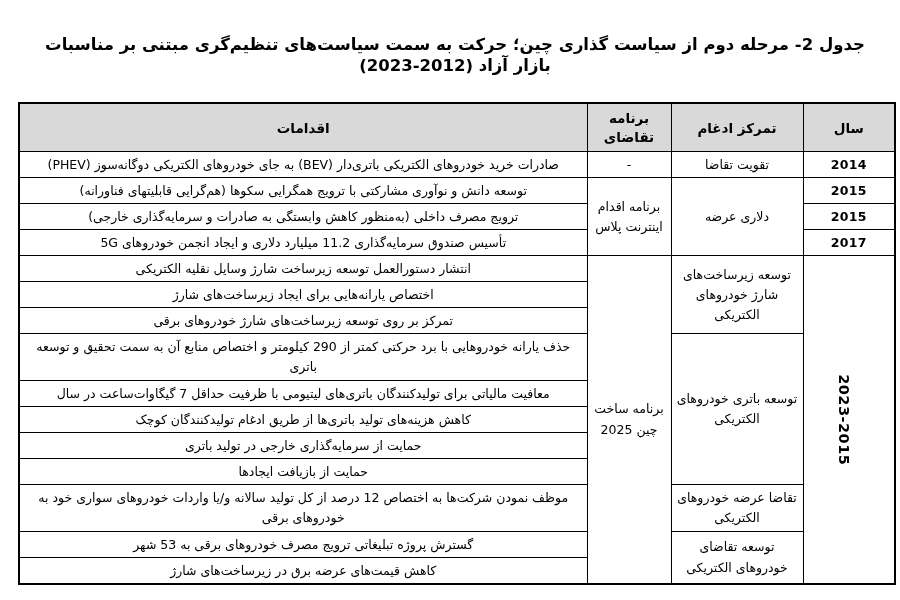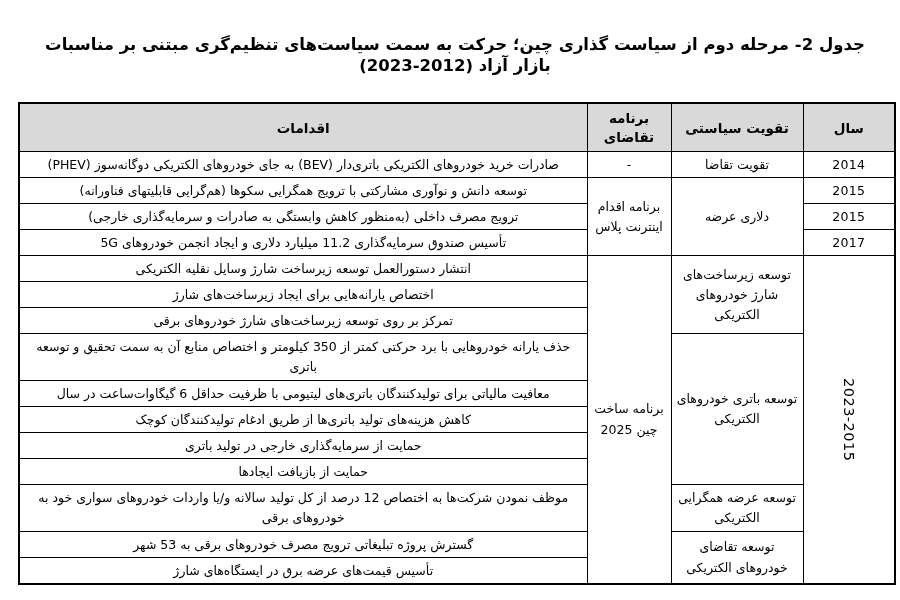--- a/index.html
+++ b/index.html
@@ -42,21 +42,21 @@
     font-weight: bold;
     font-size: 13.5px;
     line-height: 1.35;
   }
   .policy-table tbody td {
     font-size: 12.5px;
     line-height: 1.62;
   }
   tr.r-n { height: 26px; }
   tr.r-tall { height: 47px; }
-  td.year-cell { font-size: 15px; letter-spacing: 0.3px; }
+  td.year-cell { font-size: 15px; letter-spacing: 0.3px; font-weight: bold; }
   td.focus-cell, td.program-cell { font-size: 12.5px; line-height: 1.75; }
   .rot {
     display: inline-block;
     transform: rotate(90deg);
     white-space: nowrap;
     font-size: 14.5px;
     letter-spacing: 0.5px;
   }
 </style>
 </head>
@@ -69,21 +69,21 @@
   <table class="policy-table">
     <colgroup>
       <col style="width:92px">
       <col style="width:132px">
       <col style="width:84px">
       <col style="width:568px">
     </colgroup>
     <thead>
       <tr>
         <th>سال</th>
-        <th>تقویت سیاستی</th>
+        <th>تمرکز ادغام</th>
         <th>برنامه تقاضای</th>
         <th>اقدامات</th>
       </tr>
     </thead>
     <tbody>
       <tr class="r-n">
         <td class="year-cell">2014</td>
         <td class="focus-cell">تقویت تقاضا</td>
         <td class="program-cell">-</td>
         <td class="action-cell">صادرات خرید خودروهای الکتریکی باتری‌دار (BEV) به جای خودروهای الکتریکی دوگانه‌سوز (PHEV)</td>
@@ -111,41 +111,41 @@
         <td class="action-cell">انتشار دستورالعمل توسعه زیرساخت شارژ وسایل نقلیه الکتریکی</td>
       </tr>
       <tr class="r-n">
         <td class="action-cell">اختصاص یارانه‌هایی برای ایجاد زیرساخت‌های شارژ</td>
       </tr>
       <tr class="r-n">
         <td class="action-cell">تمرکز بر روی توسعه زیرساخت‌های شارژ خودروهای برقی</td>
       </tr>
       <tr class="r-tall">
         <td class="focus-cell" rowspan="5">توسعه باتری خودروهای الکتریکی</td>
-        <td class="action-cell">حذف یارانه خودروهایی با برد حرکتی کمتر از 350 کیلومتر و اختصاص منابع آن به سمت تحقیق و توسعه باتری</td>
+        <td class="action-cell">حذف یارانه خودروهایی با برد حرکتی کمتر از 290 کیلومتر و اختصاص منابع آن به سمت تحقیق و توسعه باتری</td>
       </tr>
       <tr class="r-n">
-        <td class="action-cell">معافیت مالیاتی برای تولیدکنندگان باتری‌های لیتیومی با ظرفیت حداقل 6 گیگاوات‌ساعت در سال</td>
+        <td class="action-cell">معافیت مالیاتی برای تولیدکنندگان باتری‌های لیتیومی با ظرفیت حداقل 7 گیگاوات‌ساعت در سال</td>
       </tr>
       <tr class="r-n">
         <td class="action-cell">کاهش هزینه‌های تولید باتری‌ها از طریق ادغام تولیدکنندگان کوچک</td>
       </tr>
       <tr class="r-n">
         <td class="action-cell">حمایت از سرمایه‌گذاری خارجی در تولید باتری</td>
       </tr>
       <tr class="r-n">
         <td class="action-cell">حمایت از بازیافت ایجاد‌ها</td>
       </tr>
       <tr class="r-tall">
-        <td class="focus-cell">توسعه عرضه همگرایی الکتریکی</td>
+        <td class="focus-cell">تقاضا عرضه خودروهای الکتریکی</td>
         <td class="action-cell">موظف نمودن شرکت‌ها به اختصاص 12 درصد از کل تولید سالانه و/یا واردات خودروهای سواری خود به خودروهای برقی</td>
       </tr>
       <tr class="r-n">
         <td class="focus-cell" rowspan="2">توسعه تقاضای خودروهای الکتریکی</td>
         <td class="action-cell">گسترش پروژه تبلیغاتی ترویج مصرف خودروهای برقی به 53 شهر</td>
       </tr>
       <tr class="r-n">
-        <td class="action-cell">تأسیس قیمت‌های عرضه برق در ایستگاه‌های شارژ</td>
+        <td class="action-cell">کاهش قیمت‌های عرضه برق در زیرساخت‌های شارژ</td>
       </tr>
     </tbody>
   </table>
 
 </div>
 
 </body></html>

